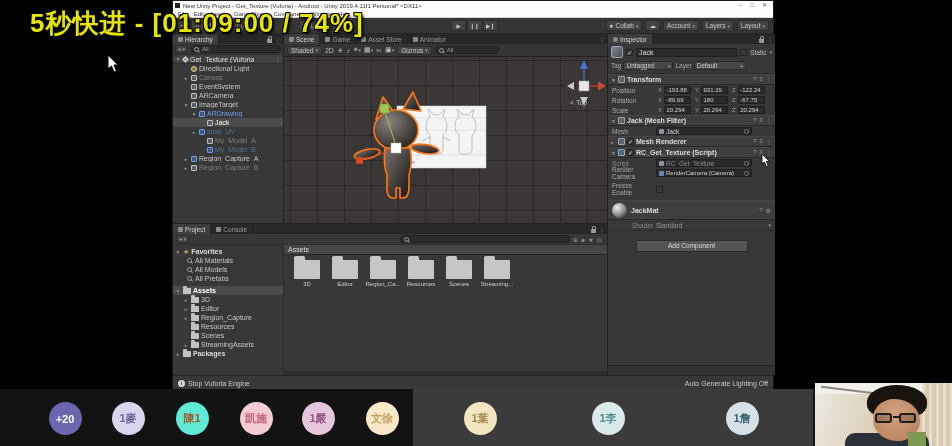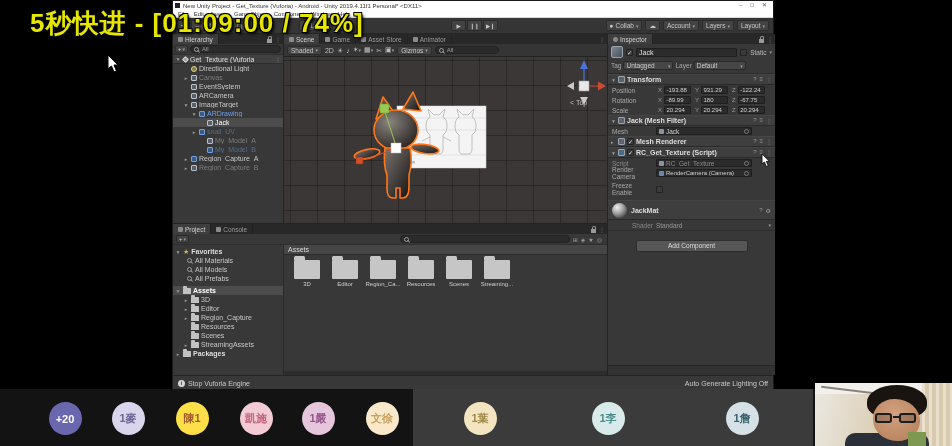--- a/index.html
+++ b/index.html
@@ -709,21 +709,21 @@
   </svg>
   <svg class="cursor" style="left:761px;top:153px" width="10" height="15">
     <polygon points="1,1 1,11 3.5,9 5.2,13.5 7.2,12.7 5.4,8.3 8.4,8.3" fill="#fff" stroke="#000" stroke-width="0.8"></polygon>
   </svg>
 
   <div id="bottom-strip">
     <div id="strip-gray"></div>
     <div id="avatars">
         <div class="avatar" style="background: rgb(106, 103, 174); color: rgb(255, 255, 255); left: 48.5px;">+20</div>
         <div class="avatar" style="background: rgb(217, 213, 236); color: rgb(107, 100, 148); left: 111.5px;">1麥</div>
-        <div class="avatar" style="background: #fde047; color: rgb(163, 89, 44); left: 175.5px;">陳1</div>
+        <div class="avatar" style="background: #5eead4; color: rgb(163, 89, 44); left: 175.5px;">陳1</div>
         <div class="avatar" style="background: rgb(243, 203, 213); color: rgb(194, 100, 126); left: 239.5px;">凱施</div>
         <div class="avatar" style="background: rgb(229, 198, 220); color: rgb(150, 88, 138); left: 301.5px;">1嚴</div>
         <div class="avatar" style="background: rgb(249, 233, 202); color: rgb(201, 160, 92); left: 365.5px;">文徐</div>
         <div class="avatar" style="background: rgb(243, 229, 194); color: rgb(160, 138, 72); left: 463.5px;">1葉</div>
         <div class="avatar" style="background: rgb(217, 234, 234); color: rgb(78, 141, 141); left: 591.5px;">1李</div>
         <div class="avatar" style="background: rgb(214, 225, 231); color: rgb(57, 98, 110); left: 725.5px;">1詹</div>
       </div>
     <div id="webcam">
       <div class="wc-ceil"></div>
       <div class="wc-beam"></div>

